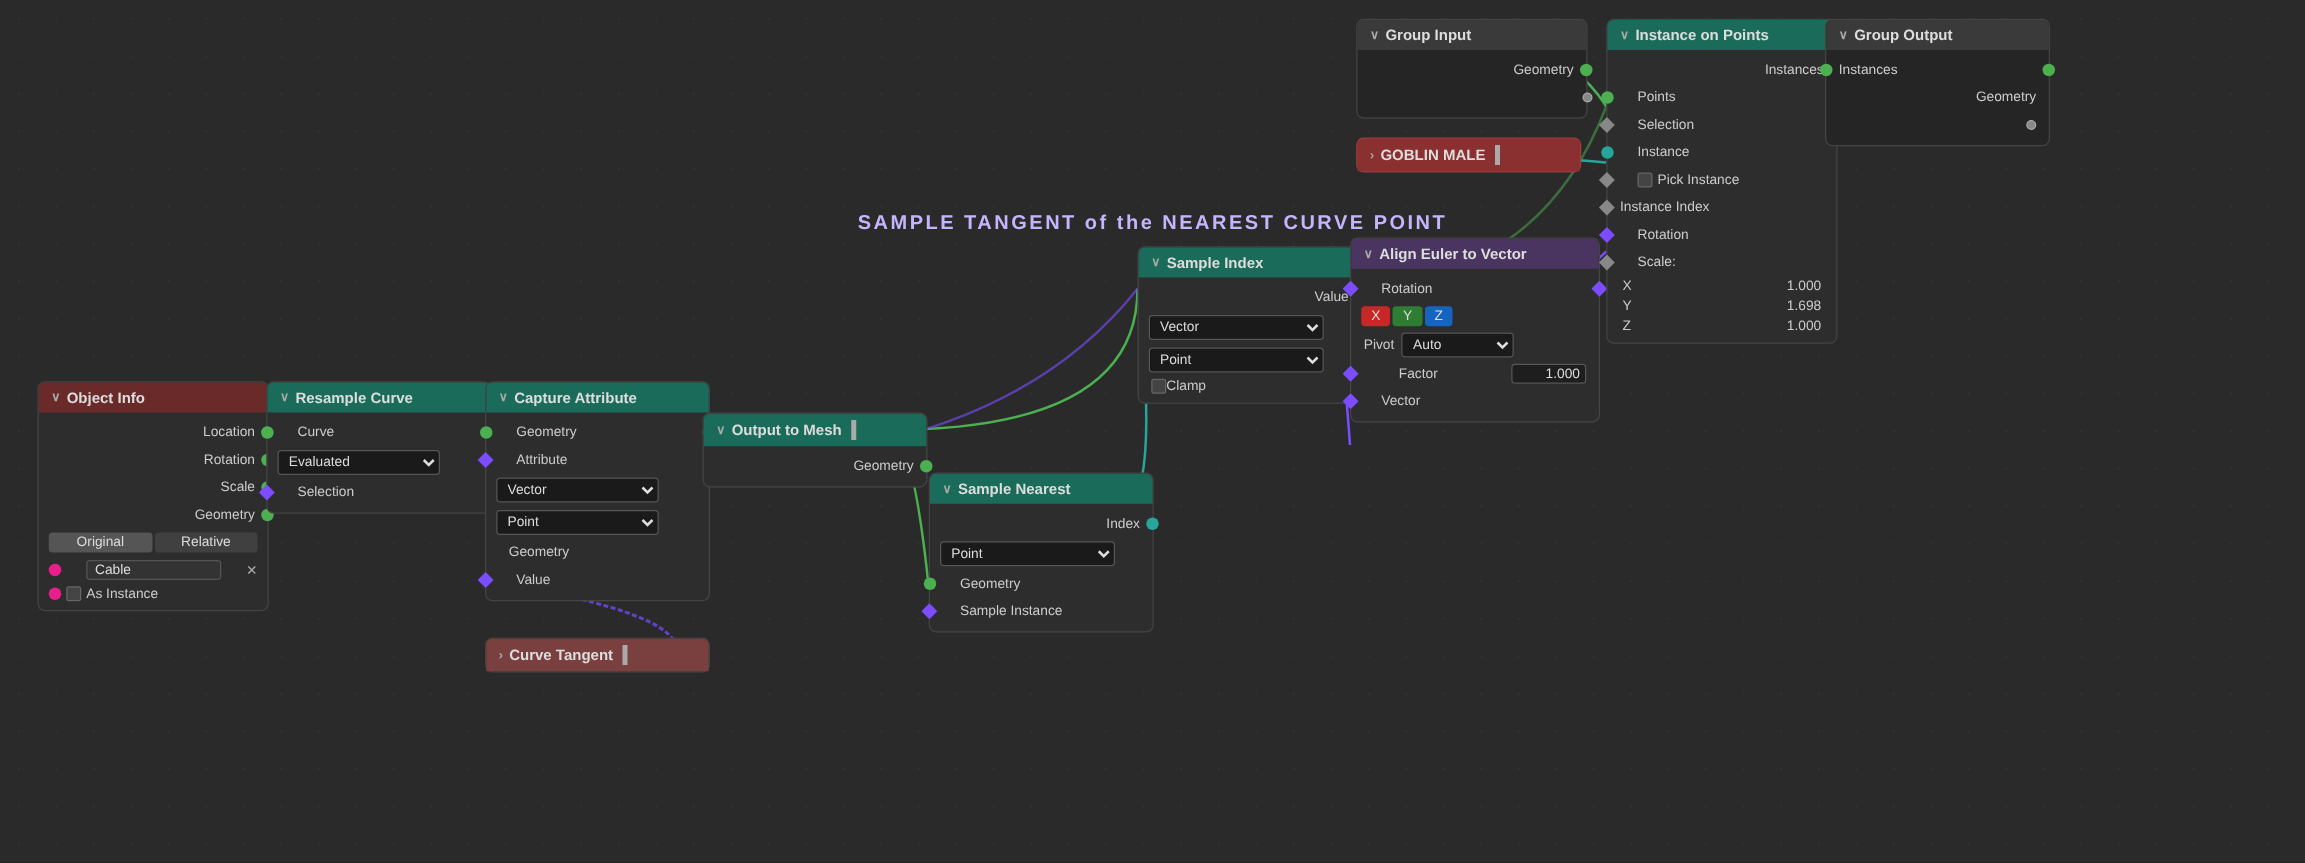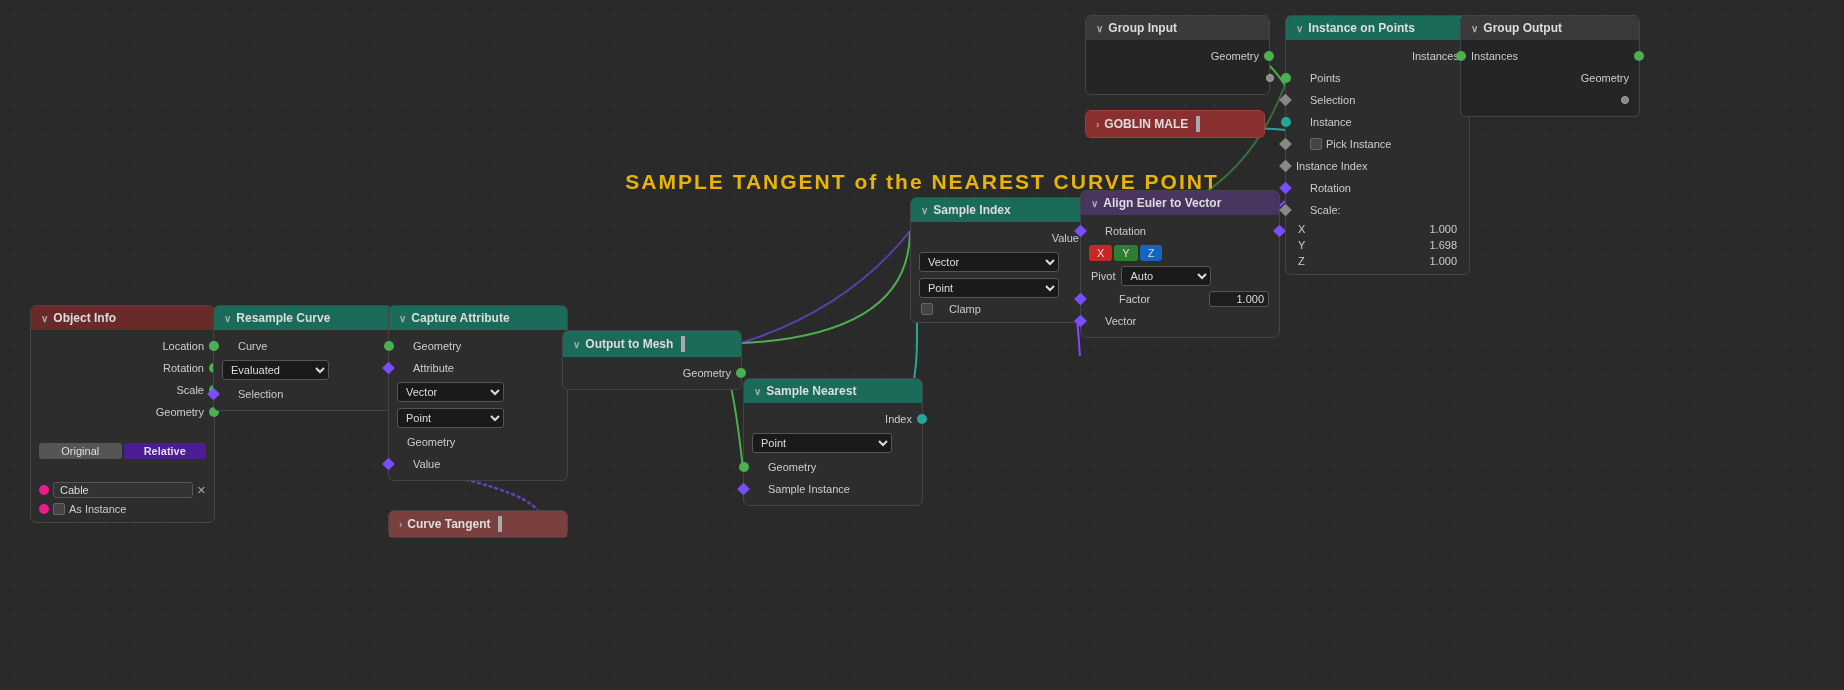--- a/index.html
+++ b/index.html
@@ -30,23 +30,23 @@
       background-image: radial-gradient(circle, #444 1px, transparent 1px);
       background-size: 30px 30px;
       opacity: 0.3;
     }
 
     .title-text {
       position: absolute;
       top: 170px;
       left: 50%;
       transform: translateX(-50%);
-      font-size: 21px;
+      font-size: 16px;
       font-weight: 600;
-      color: #eab308;
+      color: #c4b5fd;
       letter-spacing: 2px;
       white-space: nowrap;
       text-align: left;
     }
 
     
     .node {
       position: absolute;
       border-radius: 6px;
       background: #2d2d2d;
@@ -125,64 +125,63 @@
     .header-brown { background: #7a4040; }
 
     
     .node-select {
       background: #1a1a1a;
       border: 1px solid #555;
       color: #ddd;
       font-size: 11px;
       padding: 2px 4px;
       border-radius: 3px;
-      width: 107px;
+      width: 130px;
     }
 
     .node-buttons {
       display: flex;
       gap: 2px;
-      margin: 20px 8px;
+      margin: 3px 8px;
     }
 
     .node-btn {
       flex: 1;
       padding: 2px 6px;
       font-size: 11px;
       border-radius: 3px;
       border: none;
       cursor: pointer;
       color: #ddd;
     }
 
     .node-btn.active {
       background: #555;
     }
     .node-btn.inactive {
-      background: #4c1d95;
-      font-weight: bold;
+      background: #404040;
     }
 
     
     .connections-svg {
       position: absolute;
       top: 0; left: 0;
       width: 1844px;
       height: 690px;
       pointer-events: none;
       z-index: 1;
     }
 
     .node { z-index: 2; }
 
     
     .node-checkbox {
       display: flex;
       align-items: center;
-      gap: 16px;
+      gap: 0;
       padding: 2px 10px;
     }
 
     .small-box {
       width: 12px;
       height: 12px;
       background: #444;
       border: 1px solid #666;
       border-radius: 2px;
     }
@@ -314,21 +313,21 @@
         <div class="socket green right"></div>
       </div>
       <div class="node-row right">
         <span class="node-label">Geometry</span>
         <div class="socket green right"></div>
       </div>
       <div class="node-buttons">
         <button class="node-btn active">Original</button>
         <button class="node-btn inactive">Relative</button>
       </div>
-      <div style="display:flex; align-items:center; padding: 3px 8px; gap:4px;">
+      <div style="display:flex; align-items:center; padding: 3px 8px; gap:20px;">
         <div style="width:10px;height:10px;border-radius:50%;background:#e91e8c;"></div>
         <div style="background:#333;border:1px solid #555;border-radius:3px;padding:1px 6px;font-size:11px;flex:1;">
           <span>Cable</span>
         </div>
         <span style="color:#aaa;font-size:11px;cursor:pointer;">✕</span>
       </div>
       <div style="display:flex; align-items:center; padding: 2px 8px; gap:4px;">
         <div style="width:10px;height:10px;border-radius:50%;background:#e91e8c;"></div>
         <div class="small-box"></div>
         <span class="node-label">As Instance</span>

